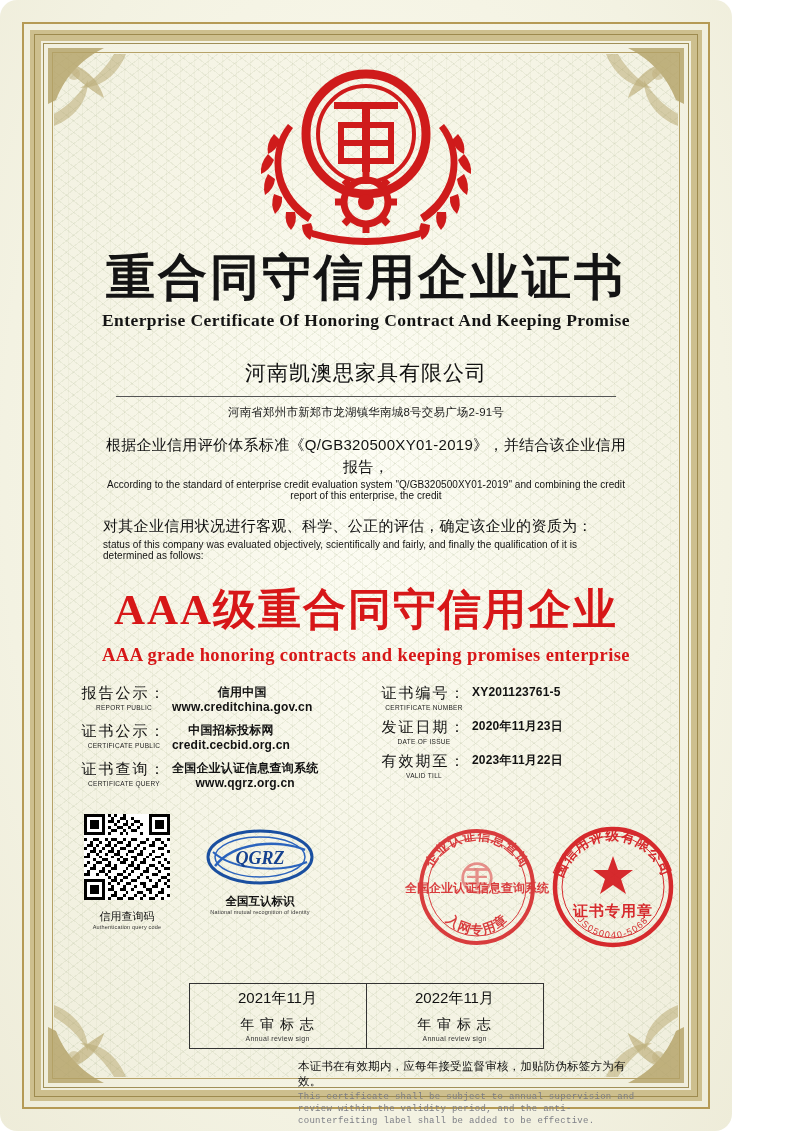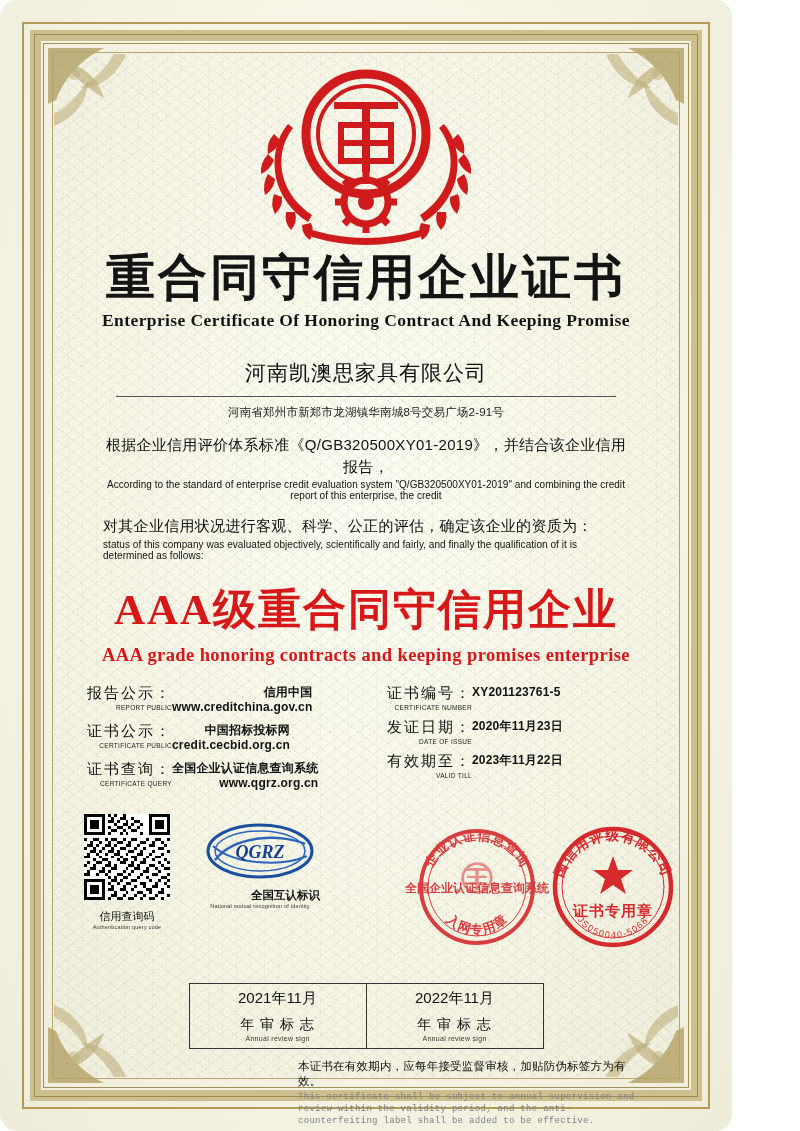--- a/index.html
+++ b/index.html
@@ -140,21 +140,21 @@
     color:#d71718;
     letter-spacing:.4px;
     margin-top:6px;
   }
 
   
   .info{
     display:flex;
     margin-top:18px;
     padding:0 6px;
-    text-align:right;
+    text-align:center;
   }
   .info-col{flex:1;}
   .info-col.right{padding-left:20px;}
   .info-row{display:flex;align-items:flex-start;margin-bottom:7px;}
   .lab{
     width:96px;flex:none;
   }
   .lab .l-cn{font-size:15px;color:#111;letter-spacing:2px;font-weight:500;white-space:nowrap;}
   .lab .l-en{font-size:6.5px;color:#222;letter-spacing:.3px;white-space:nowrap;margin-top:1px;}
   .val{font-size:12px;color:#111;font-weight:bold;line-height:1.25;padding-top:1px;letter-spacing:.2px;}
@@ -167,24 +167,24 @@
     margin-top:16px;
   }
   .qr{
     position:absolute;left:14px;top:0;width:86px;
   }
   .qr-img{width:86px;height:86px;}
   .qr-cap-cn{font-size:11px;color:#111;margin-top:5px;text-align:center;}
   .qr-cap-en{font-size:5.5px;color:#333;text-align:center;letter-spacing:.2px;}
 
   .qgrz{
-    position:absolute;left:130px;top:6px;width:120px;text-align:center;
+    position:absolute;left:130px;top:12px;width:120px;text-align:center;
   }
   .qgrz svg{width:110px;height:62px;display:block;margin:0 auto;}
-  .qgrz-cap-cn{font-size:11.5px;color:#111;margin-top:6px;font-weight:bold;text-align:right;}
+  .qgrz-cap-cn{font-size:11.5px;color:#111;margin-top:6px;font-weight:bold;}
   .qgrz-cap-en{font-size:5.5px;color:#333;letter-spacing:.2px;}
 
   .seal{
     position:absolute;width:150px;height:150px;top:-2px;
   }
   .seal-1{left:332px;}
   .seal-2{left:468px;}
   .seal svg{width:100%;height:100%;}
 
   

